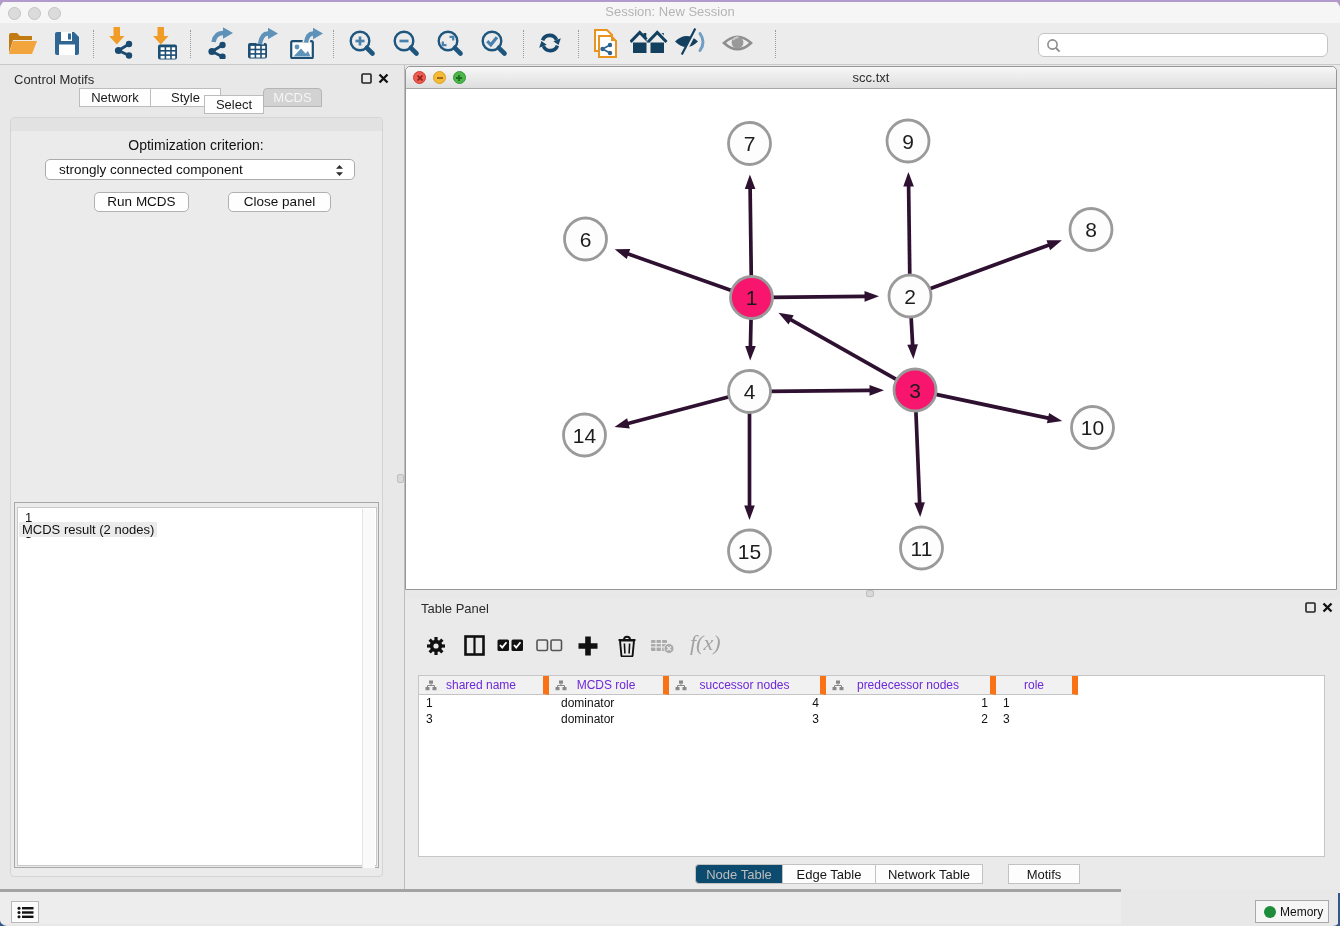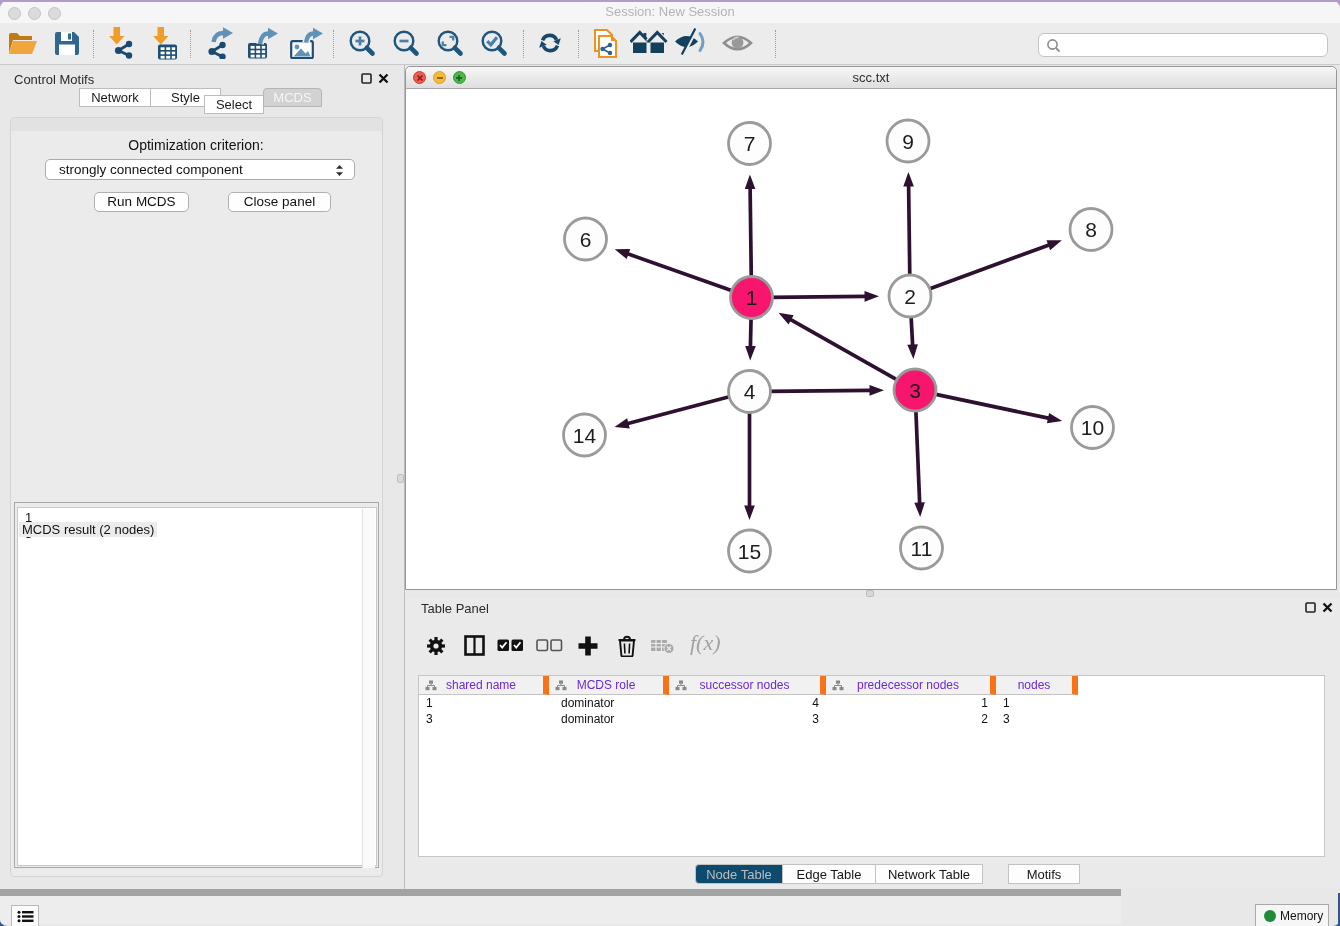--- a/index.html
+++ b/index.html
@@ -39,21 +39,21 @@
 #tp { position:absolute; left:405px; top:598px; width:935px; height:291px; background:#eaeaea; }
 .tphead { position:absolute; left:16px; top:3px; font-size:13px; color:#2b2b2b; }
 .tptools { position:absolute; left:0; top:28px; width:935px; height:40px; }
 .tbl { position:absolute; left:13px; top:77px; width:907px; height:182px; background:#fff; border:1px solid #c6c6c6; }
 .th { position:absolute; top:0; height:19px; background:#f1f1f1; border-right:6px solid #f97316; border-bottom:1px solid #c4c4c4; font-size:12px; color:#6d28d9; text-align:center; line-height:18px; }
 .td { position:absolute; font-size:12px; color:#111; height:16px; line-height:16px; }
 .bottabs { position:absolute; left:0; top:266px; width:935px; height:21px; }
 .btab { position:absolute; top:0; height:20px; background:#fdfdfd; border:1px solid #c2c2c2; font-size:13px; color:#161616; text-align:center; line-height:19px; }
 .btabsel { background:#0c4a6e; color:#bdbdbd; border-radius:4px 0 0 4px; }
 
-#status { position:absolute; left:0; top:889px; width:1121px; height:35px; background:#ededed; border-top:7px solid #a3a3a3; }
+#status { position:absolute; left:0; top:889px; width:1121px; height:35px; background:#ededed; border-top:3px solid #a3a3a3; }
 .listbtn { position:absolute; left:11px; top:9px; width:28px; height:22px; background:#fbfbfb; border:1px solid #b9b9b9; }
 .membtn { position:absolute; left:1255px; top:8px; width:74px; height:23px; background:#f6f6f6; border:1px solid #a9a9a9; font-size:12px; color:#111; }
 </style>
 </head>
 <body>
 <div id="bgblue"></div>
 <div style="position:absolute;left:0;top:0;width:1340px;height:2px;background:#b29aca;z-index:40;"></div>
 <div id="win">
 <div class="titlebar">
   <div class="tl" style="left:8px;"></div>
@@ -368,21 +368,21 @@
             <rect x="0.5" y="7" width="4" height="3.2" fill="#888"></rect>
             <rect x="7.5" y="7" width="4" height="3.2" fill="#888"></rect>
             <path d="M6 3.7 L6 5.5 M2.5 7 L2.5 5.5 L9.5 5.5 L9.5 7" stroke="#888" stroke-width="1" fill="none"></path>
           </svg>successor nodes</div>
         <div class="th" style="left:407px;width:170px;"><svg style="position:absolute;left:6px;top:4px;" width="12" height="11" viewBox="0 0 12 11">
             <rect x="4" y="0.5" width="4" height="3.2" fill="#888"></rect>
             <rect x="0.5" y="7" width="4" height="3.2" fill="#888"></rect>
             <rect x="7.5" y="7" width="4" height="3.2" fill="#888"></rect>
             <path d="M6 3.7 L6 5.5 M2.5 7 L2.5 5.5 L9.5 5.5 L9.5 7" stroke="#888" stroke-width="1" fill="none"></path>
           </svg>predecessor nodes</div>
-        <div class="th" style="left:577px;width:82px;">nodes</div>
+        <div class="th" style="left:577px;width:82px;">role</div>
         <div class="td" style="left:7px;top:19px;">1</div>
         <div class="td" style="left:142px;top:19px;">dominator</div>
         <div class="td" style="left:250px;top:19px;width:150px;text-align:right;">4</div>
         <div class="td" style="left:407px;top:19px;width:162px;text-align:right;">1</div>
         <div class="td" style="left:584px;top:19px;">1</div>
         <div class="td" style="left:7px;top:35px;">3</div>
         <div class="td" style="left:142px;top:35px;">dominator</div>
         <div class="td" style="left:250px;top:35px;width:150px;text-align:right;">3</div>
         <div class="td" style="left:407px;top:35px;width:162px;text-align:right;">2</div>
         <div class="td" style="left:584px;top:35px;">3</div>

